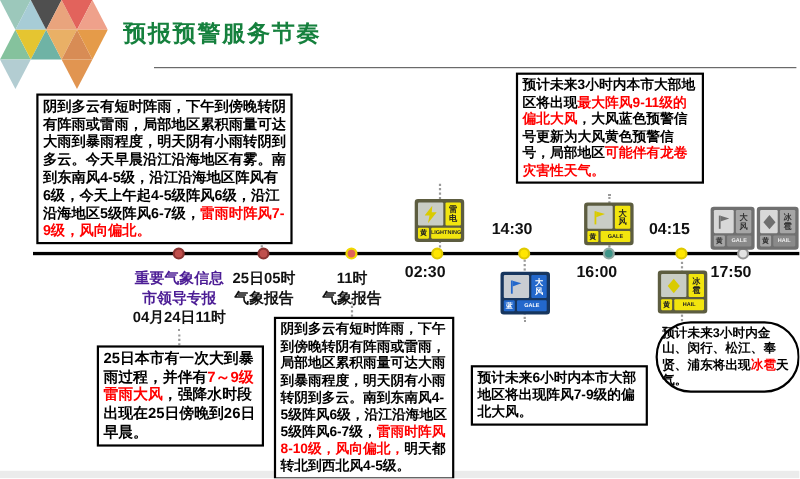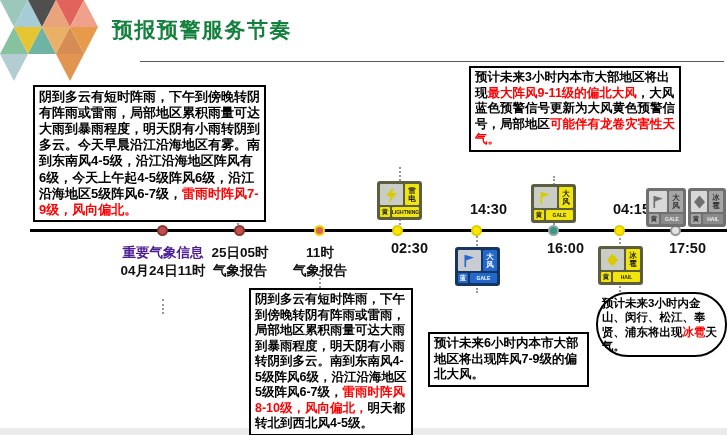--- a/index.html
+++ b/index.html
@@ -21,33 +21,33 @@
   .node.teal{background:#3f9488;border-color:#8fa8a3;}
   .node.grayn{background:#e3e3e3;border-color:#979797;}
 
   .conn{position:absolute;width:0;border-left:2px dotted #9a9a9a;z-index:0;}
 
   .tbox{position:absolute;background:#fff;border:2.5px solid #000;padding:2px 4px;
         font-weight:bold;color:#000;line-height:1.24;box-sizing:border-box;z-index:3;}
   .seg-red{color:#ff0000;}
   #box1{left:33px;top:85px;width:233px;font-size:13px;min-height:124px;}
   #box2{left:303px;top:74px;width:161px;font-size:12.5px;}
-  #box3{left:469px;top:66px;width:212px;font-size:12.5px;}
+  #box3{left:469px;top:66px;width:171px;font-size:12.5px;}
   #box4{left:88px;top:314px;width:152px;font-size:13.5px;}
   #box5{left:249px;top:288px;width:164px;font-size:12.5px;min-height:140px;}
   #box6{left:428px;top:293px;width:161px;font-size:12.5px;margin-top:39px;}
   #box7{left:596px;top:292px;width:131px;font-size:11.5px;border-radius:32px;}
 
   .tl-label{position:absolute;text-align:center;font-weight:bold;font-size:13.5px;
             line-height:1.35;color:#111;z-index:2;}
   .tl-label .red{color:#4c1d95;}
   #lab1{left:98px;top:244px;width:130px;}
   #lab2{left:195px;top:244px;width:90px;}
   #lab3{left:275px;top:244px;width:90px;}
-  .tl-time{position:absolute;width:60px;text-align:right;font-weight:bold;
+  .tl-time{position:absolute;width:60px;text-align:left;font-weight:bold;
            font-size:14.5px;color:#111;z-index:2;}
   #t1330{left:368px;top:240px;} #t1430{left:447px;top:201px;}
   #t1600{left:524px;top:240px;} #t1615{left:590px;top:201px;}
   #t1750{left:646px;top:240px;}
 
   .wicon{position:absolute;width:45px;height:39px;box-sizing:border-box;
          border:2px solid var(--frame);background:var(--frame);border-radius:3px;
          display:grid;grid-template-columns:1fr 14px;grid-template-rows:1fr 10px;
          gap:2px;padding:1px;z-index:2;}
   .wicon.yellow{--frame:#5d5d40;--accent:#f2e50e;--glyphbg:#c9cdc5;--txt:#222;color:#d9cb00;}
@@ -107,20 +107,21 @@
   <div class="node red" style="left:234px;"></div>
   <div class="node redyellow" style="left:314px;"></div>
   <div class="node yellow" style="left:392px;"></div>
   <div class="node yellow" style="left:471px;"></div>
   <div class="node teal" style="left:548px;"></div>
   <div class="node yellow" style="left:614px;"></div>
   <div class="node grayn" style="left:670px;"></div>
 
   <div class="tl-label" id="lab1">
     <div class="red">重要气象信息</div>
+    <div class="red">市领导专报</div>
     <div>04月24日11时</div>
   </div>
   <div class="tl-label" id="lab2">
     <div>25日05时</div>
     <div>气象报告</div>
   </div>
   <div class="tl-label" id="lab3">
     <div>11时</div>
     <div>气象报告</div>
   </div>
@@ -224,18 +225,19 @@
       <span>雹</span>
     </div>
     <div class="wi-bottom">
       <div class="wi-level">黄</div>
       <div class="wi-eng">HAIL</div>
     </div>
   </div>
 
   <div class="tbox" id="box1"><span>阴到多云有短时阵雨，下午到傍晚转阴有阵雨或雷雨，局部地区累积雨量可达大雨到暴雨程度，明天阴有小雨转阴到多云。今天早晨沿江沿海地区有雾。南到东南风4-5级，沿江沿海地区阵风有6级，今天上午起4-5级阵风6级，沿江沿海地区5级阵风6-7级，</span><span class="seg-red">雷雨时阵风7-9级，风向偏北。</span></div>
   <div class="tbox" id="box3"><span>预计未来3小时内本市大部地区将出现</span><span class="seg-red">最大阵风9-11级的偏北大风</span><span>，大风蓝色预警信号更新为大风黄色预警信号，局部地区</span><span class="seg-red">可能伴有龙卷灾害性天气。</span></div>
+  <div class="tbox" id="box4"><span>25日本市有一次大到暴雨过程，并伴有</span><span class="seg-red">7～9级雷雨大风</span><span>，强降水时段出现在25日傍晚到26日早晨。</span></div>
   <div class="tbox" id="box5"><span>阴到多云有短时阵雨，下午到傍晚转阴有阵雨或雷雨，局部地区累积雨量可达大雨到暴雨程度，明天阴有小雨转阴到多云。南到东南风4-5级阵风6级，沿江沿海地区5级阵风6-7级，</span><span class="seg-red">雷雨时阵风8-10级，风向偏北，</span><span>明天都转北到西北风4-5级。</span></div>
   <div class="tbox" id="box6"><span>预计未来6小时内本市大部地区将出现阵风7-9级的偏北大风。</span></div>
   <div class="tbox" id="box7"><span>预计未来3小时内金山、闵行、松江、奉贤、浦东将出现</span><span class="seg-red">冰雹</span><span>天气。</span></div>
 
   <div class="bottom-strip"></div>
 </div>
 
 </body></html>

